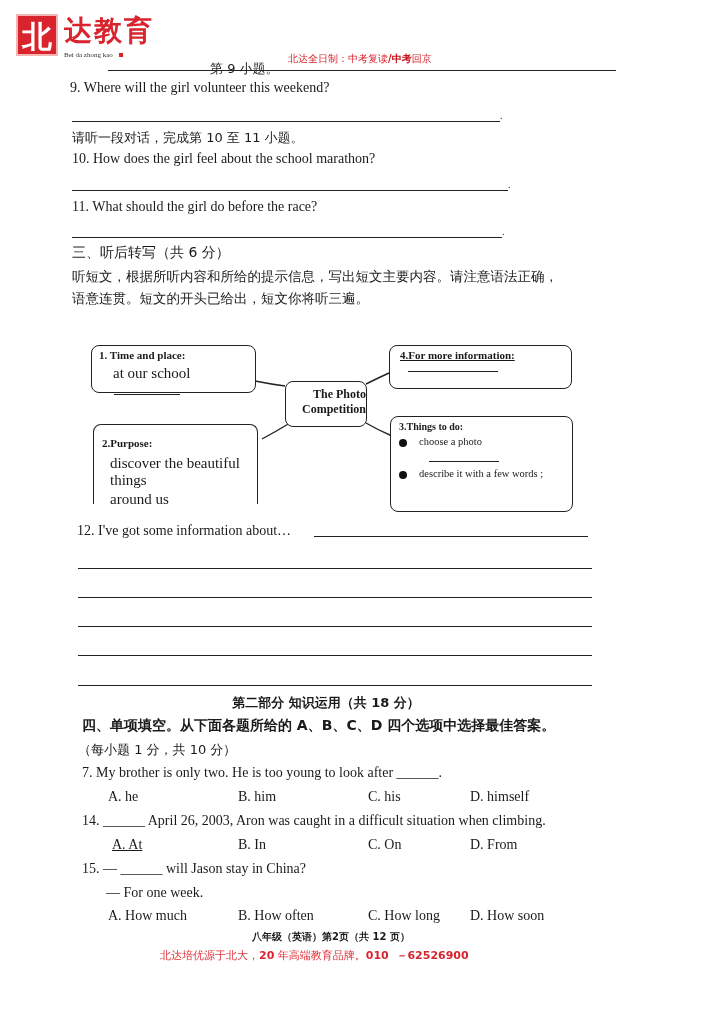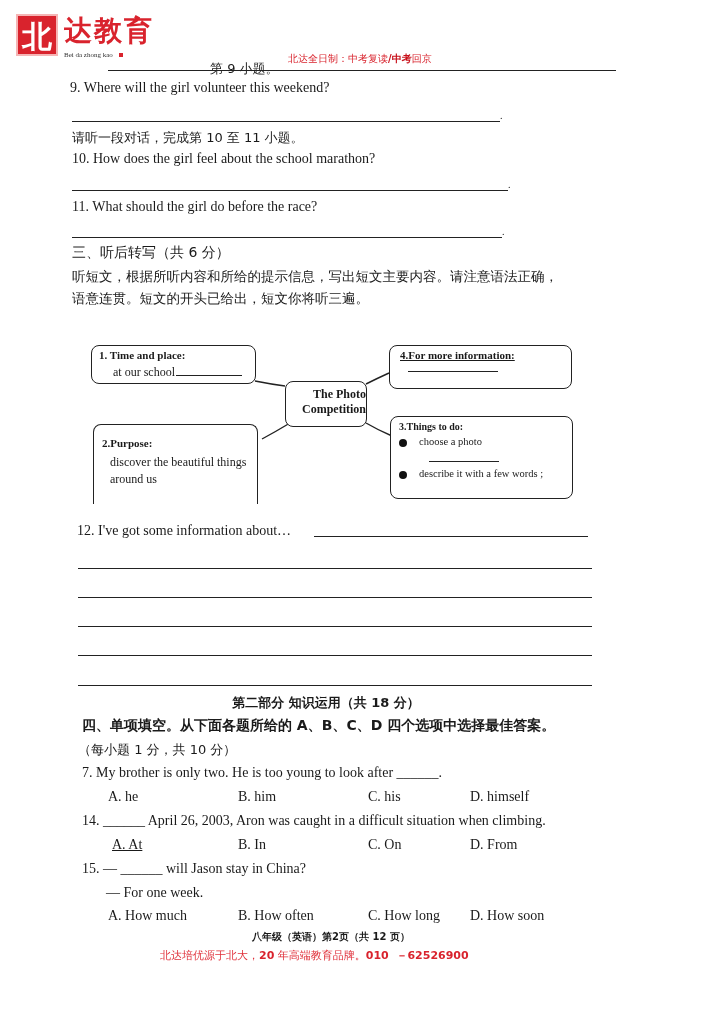--- a/index.html
+++ b/index.html
@@ -16,21 +16,21 @@
               line-height:42px; text-align:center; border:2px solid #f5b5b5; box-sizing:border-box; }
   .logo-text { position:absolute; left:64px; top:12px; color:#d9232d; font-family:"DejaVu Serif", serif;
                font-size:28px; font-weight:bold; letter-spacing:2px; }
   .logo-sub { position:absolute; left:64px; top:51px; font-size:7px; color:#333; font-family:"Liberation Serif", serif; }
   .logo-sq { display:inline-block; width:4px; height:4px; background:#d9232d; margin-left:6px; vertical-align:middle; }
   .header-red { position:absolute; left:288px; top:52px; color:#d9232d; font-size:10px; font-family:"DejaVu Sans", sans-serif; }
   .header-red b { font-weight:bold; color:#c8101a; }
   
   .box { position:absolute; border:1.6px solid #222; border-radius:8px; background:#fff; box-sizing:border-box; }
   .box-title { font-weight:bold; font-size:11px; font-family:"Liberation Serif", serif; }
-  .box-text { font-size:12px; font-family:"Liberation Serif", serif; }
+  .box-text { font-size:15px; font-family:"Liberation Serif", serif; }
   .center-box { text-align:right; font-weight:bold; font-size:12px; line-height:15px; padding-top:5px; }
   .bullet { display:inline-block; width:8px; height:8px; border-radius:50%; background:#111; margin-right:12px; vertical-align:middle; }
   .opt { position:absolute; font-size:14px; font-family:"Liberation Serif", serif; }
   .footer-red { position:absolute; left:160px; top:948px; width:420px; color:#e0323c; font-size:11px; font-family:"DejaVu Sans", sans-serif; }
   .footer-red b { font-weight:bold; color:#d9232d; }
 </style>
 </head>
 <body>
 
 <div class="logo-box">北</div>
@@ -61,42 +61,42 @@
 
 <svg class="abs" style="left:0;top:0;" width="724" height="1024">
   <g stroke="#222" stroke-width="1.4" fill="none">
     <path d="M255 381 Q270 384 285 386"></path>
     <path d="M366 384 Q378 378 389 373"></path>
     <path d="M290 423 Q275 432 262 439"></path>
     <path d="M366 423 Q378 430 392 436"></path>
   </g>
 </svg>
 
-<div class="box" style="left:91px;top:345px;width:165px;height:39px;padding:3px 7px;">
+<div class="box" style="left:91px;top:345px;width:165px;height:48px;padding:3px 7px;">
   <div class="box-title">1. Time and place:</div>
   <div class="box-text" style="margin-top:4px;padding-left:14px;"><span>at our school</span><span style="display:inline-block;width:66px;border-bottom:1px solid #222;margin-left:1px;"></span></div>
 </div>
 
 <div class="box center-box" style="left:285px;top:381px;width:82px;height:46px;">
   <div>The Photo</div>
   <div>Competition</div>
 </div>
 
 <div class="box" style="left:389px;top:345px;width:183px;height:44px;padding:3px 10px;">
   <div class="box-title" style="text-decoration:underline;">4.For more information:</div>
   <div style="margin:10px 0 0 8px;width:90px;border-bottom:1px solid #222;"></div>
 </div>
 
 <div class="box" style="left:93px;top:424px;width:165px;height:80px;padding:8px 8px;border-bottom:none;border-radius:8px 8px 0 0;">
   <div class="box-title" style="margin-top:4px;">2.Purpose:</div>
   <div class="box-text" style="margin-top:6px;padding-left:8px;">discover the beautiful things</div>
   <div class="box-text" style="margin-top:2px;padding-left:8px;">around us</div>
 </div>
 
-<div class="box" style="left:390px;top:416px;width:183px;height:83px;padding:4px 8px;">
+<div class="box" style="left:390px;top:416px;width:183px;height:96px;padding:4px 8px;">
   <div class="box-title" style="font-size:10px;">3.Things to do:</div>
   <div class="box-text" style="margin-top:4px;font-size:10.5px;"><span class="bullet"></span><span>choose a photo</span></div>
   <div style="margin:6px 0 0 30px;width:70px;height:8px;border-bottom:1px solid #222;"></div>
   <div class="box-text" style="margin-top:6px;font-size:10.5px;"><span class="bullet"></span><span>describe it with a few words ;</span></div>
 </div>
 
 <div class="abs en" style="left:77px;top:523px;">12. I've got some information about…</div>
 <div class="line" style="left:314px;top:536px;width:274px;"></div>
 <div class="line" style="left:78px;top:568px;width:514px;"></div>
 <div class="line" style="left:78px;top:597px;width:514px;"></div>

